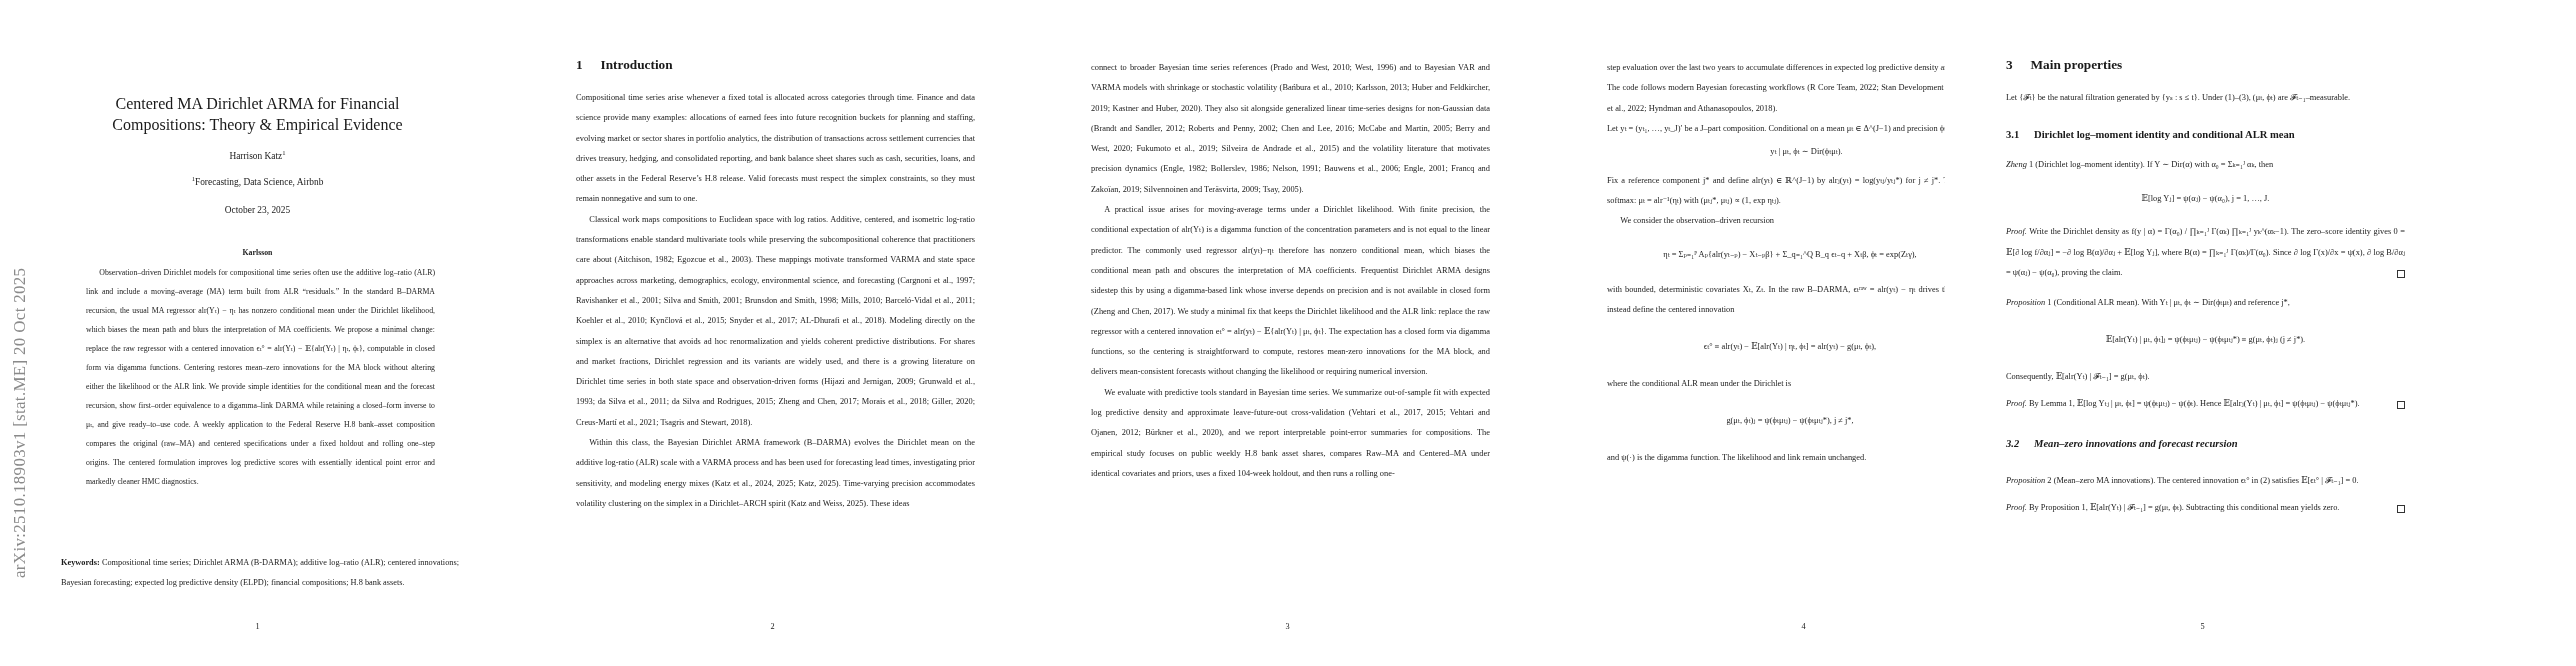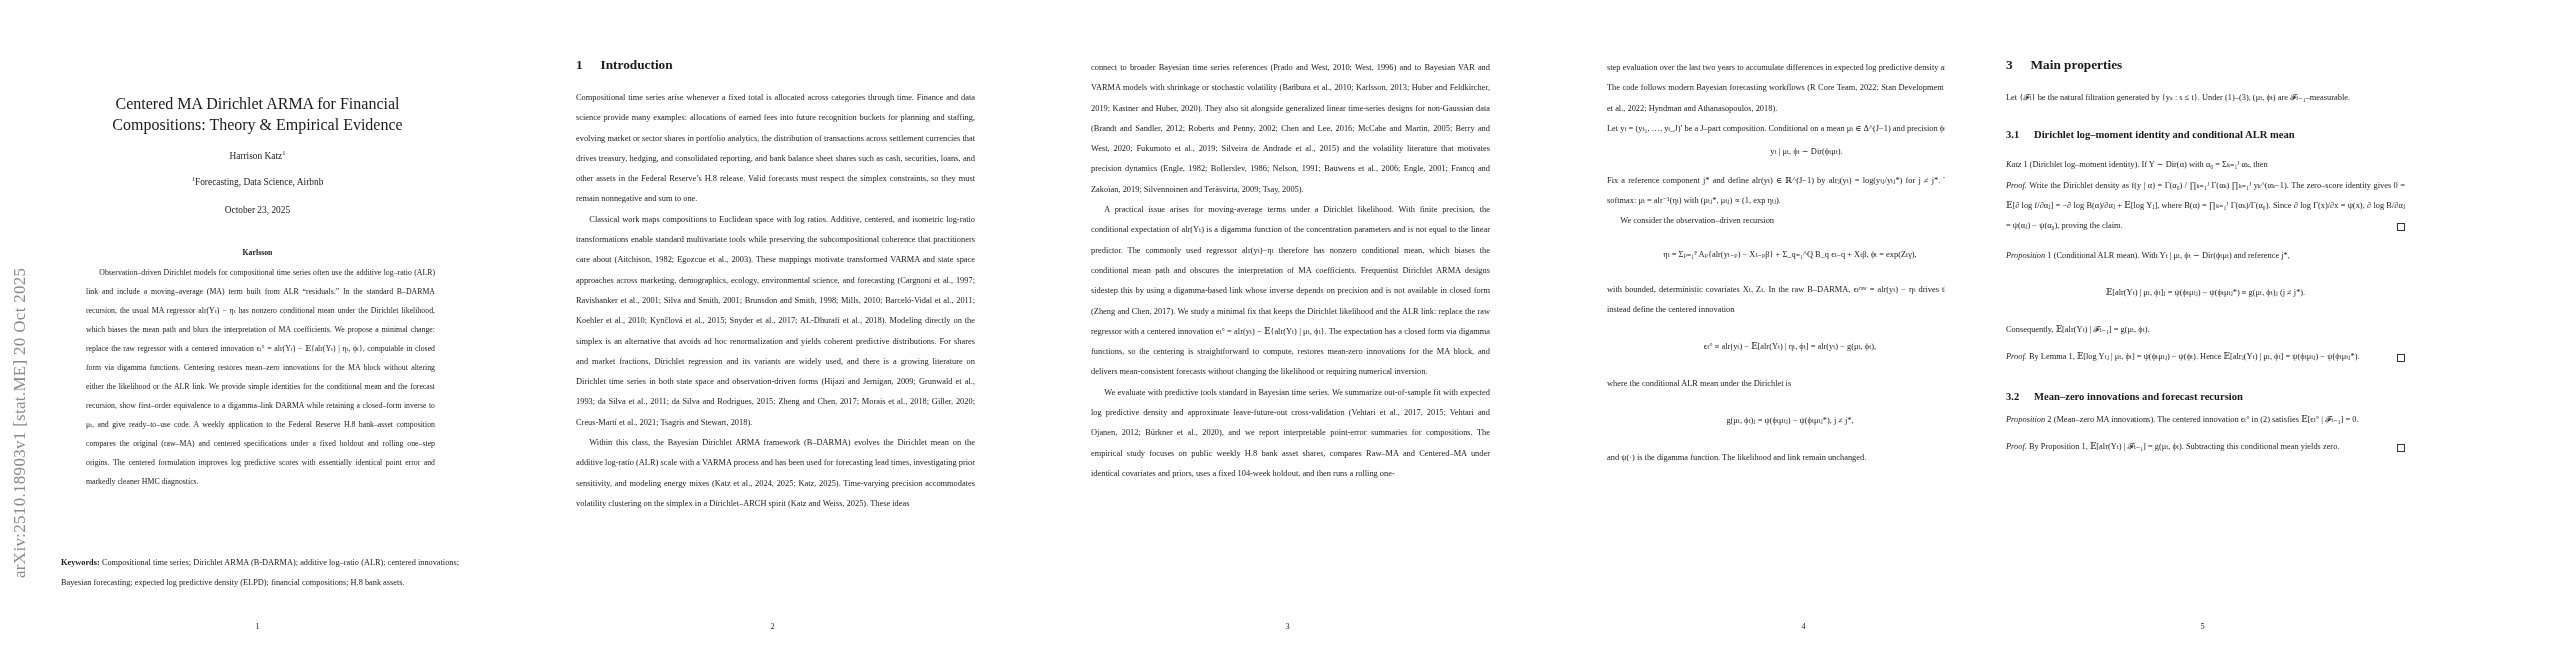--- a/index.html
+++ b/index.html
@@ -107,29 +107,32 @@
 
 <div class="page p5">
   <div class="h1" style="top:57px;">
     <span class="num">3</span><span>Main properties</span>
   </div>
   <div class="body" style="top:88px;">
     <p>Let {𝓕ₜ} be the natural filtration generated by {yₛ : s ≤ t}. Under (1)–(3), (μₜ, ϕₜ) are 𝓕ₜ₋₁–measurable.</p>
     <div class="h2" style="margin:16.7px 0 10px 0;">
       <span class="num">3.1</span><span>Dirichlet log–moment identity and conditional ALR mean</span>
     </div>
-    <p><i>Katz</i> <span>1 (Dirichlet log–moment identity). If Y ∼ Dir(α) with α₀ = Σₖ₌₁ᴶ αₖ, then</span></p>
+    <p><i>Zheng</i> <span>1 (Dirichlet log–moment identity). If Y ∼ Dir(α) with α₀ = Σₖ₌₁ᴶ αₖ, then</span></p>
+    <div class="eq" style="margin:13.3px 0 13.3px 0;">
+      <span class="expr">𝔼[log Yⱼ] = ψ(αⱼ) − ψ(α₀),      j = 1, …, J.</span>
+    </div>
     <p><i>Proof.</i> <span>Write the Dirichlet density as f(y | α) = Γ(α₀) / ∏ₖ₌₁ᴶ Γ(αₖ) ∏ₖ₌₁ᴶ yₖ^(αₖ−1). The zero–score identity gives 0 = 𝔼[∂ log f/∂αⱼ] = −∂ log B(α)/∂αⱼ + 𝔼[log Yⱼ], where B(α) = ∏ₖ₌₁ᴶ Γ(αₖ)/Γ(α₀). Since ∂ log Γ(x)/∂x = ψ(x), ∂ log B/∂αⱼ = ψ(αⱼ) − ψ(α₀), proving the claim.</span><span class="qed"></span></p>
     <p style="margin-top:10px;"><i>Proposition</i> <span>1 (Conditional ALR mean). With Yₜ | μₜ, ϕₜ ∼ Dir(ϕₜμₜ) and reference j*,</span></p>
     <div class="eq" style="margin:16.7px 0 16.7px 0;">
       <span class="expr">𝔼[alr(Yₜ) | μₜ, ϕₜ]ⱼ = ψ(ϕₜμₜⱼ) − ψ(ϕₜμₜⱼ*) ≡ g(μₜ, ϕₜ)ⱼ   (j ≠ j*).</span>
     </div>
     <p>Consequently, 𝔼[alr(Yₜ) | 𝓕ₜ₋₁] = g(μₜ, ϕₜ).</p>
     <p style="margin-top:6.7px;"><i>Proof.</i> <span>By Lemma 1, 𝔼[log Yₜⱼ | μₜ, ϕₜ] = ψ(ϕₜμₜⱼ) − ψ(ϕₜ). Hence 𝔼[alrⱼ(Yₜ) | μₜ, ϕₜ] = ψ(ϕₜμₜⱼ) − ψ(ϕₜμₜⱼ*).</span><span class="qed"></span></p>
-    <div class="h2" style="margin:19px 0 3px 0;">
+    <div class="h2" style="margin:19px 0 17px 0;font-style:italic;">
       <span class="num">3.2</span><span>Mean–zero innovations and forecast recursion</span>
     </div>
     <p><i>Proposition</i> <span>2 (Mean–zero MA innovations). The centered innovation ϵₜ° in (2) satisfies 𝔼[ϵₜ° | 𝓕ₜ₋₁] = 0.</span></p>
     <p style="margin-top:6.7px;"><i>Proof.</i> <span>By Proposition 1, 𝔼[alr(Yₜ) | 𝓕ₜ₋₁] = g(μₜ, ϕₜ). Subtracting this conditional mean yields zero.</span><span class="qed"></span></p>
   </div>
   <div class="pagenum">5</div>
 </div>
 
 
 </body></html>

